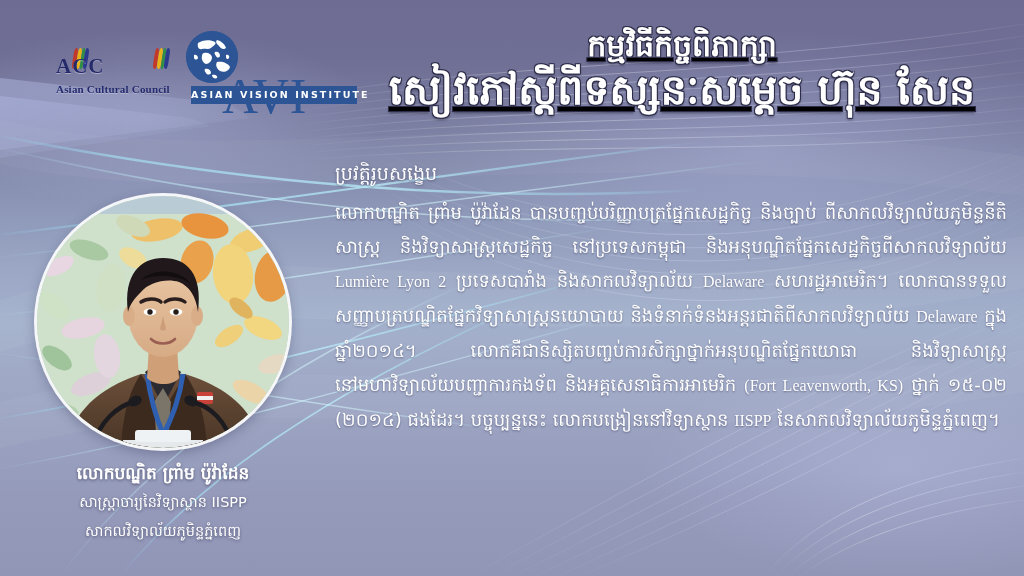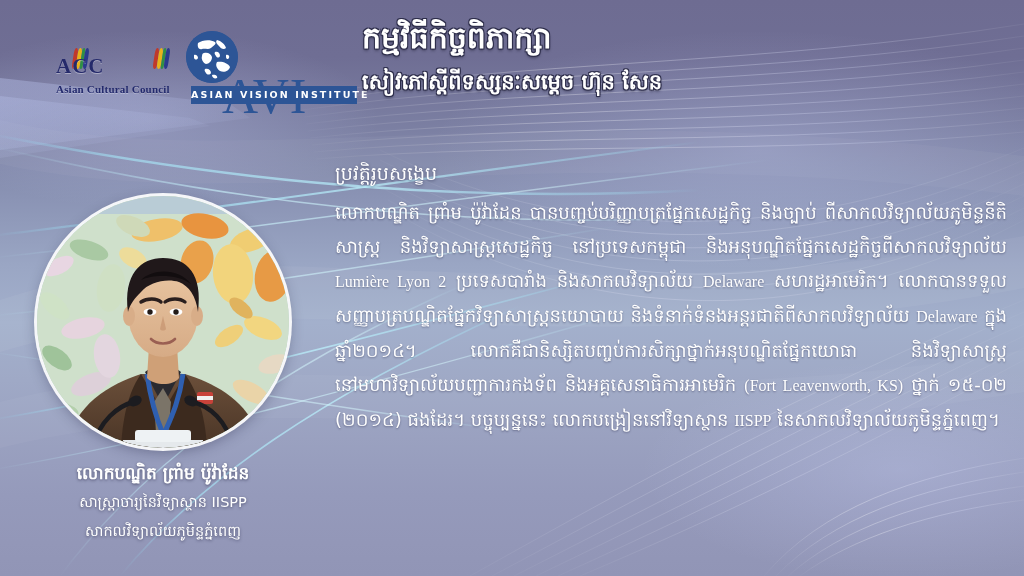--- a/index.html
+++ b/index.html
@@ -142,38 +142,39 @@
     letter-spacing: 2.1px;
     line-height: 18px;
     text-align: center;
     white-space: nowrap;
   }
 
   
   .header-titles {
     position: absolute;
     right: 22px;
-    top: 16px;
+    top: 24px;
     width: 640px;
-    text-align: left;
+    text-align: center;
+    text-decoration: underline;
   }
   .title-line {
     color: #ffffff;
     font-size: 30px;
     line-height: 44px;
     font-weight: bold;
     white-space: nowrap;
     text-shadow:
       -1px -1px 0 #2d2d4a,
        1px -1px 0 #2d2d4a,
       -1px  1px 0 #2d2d4a,
        1px  1px 0 #2d2d4a,
        0    2px 3px rgba(20,20,40,.55);
   }
-  .title-line.l2 { font-size: 21px; }
+  .title-line.l2 { font-size: 41px; }
 
   
   .photo-block {
     position: absolute;
     left: 30px;
     top: 196px;
     width: 266px;
   }
   .photo-circle {
     position: relative;

